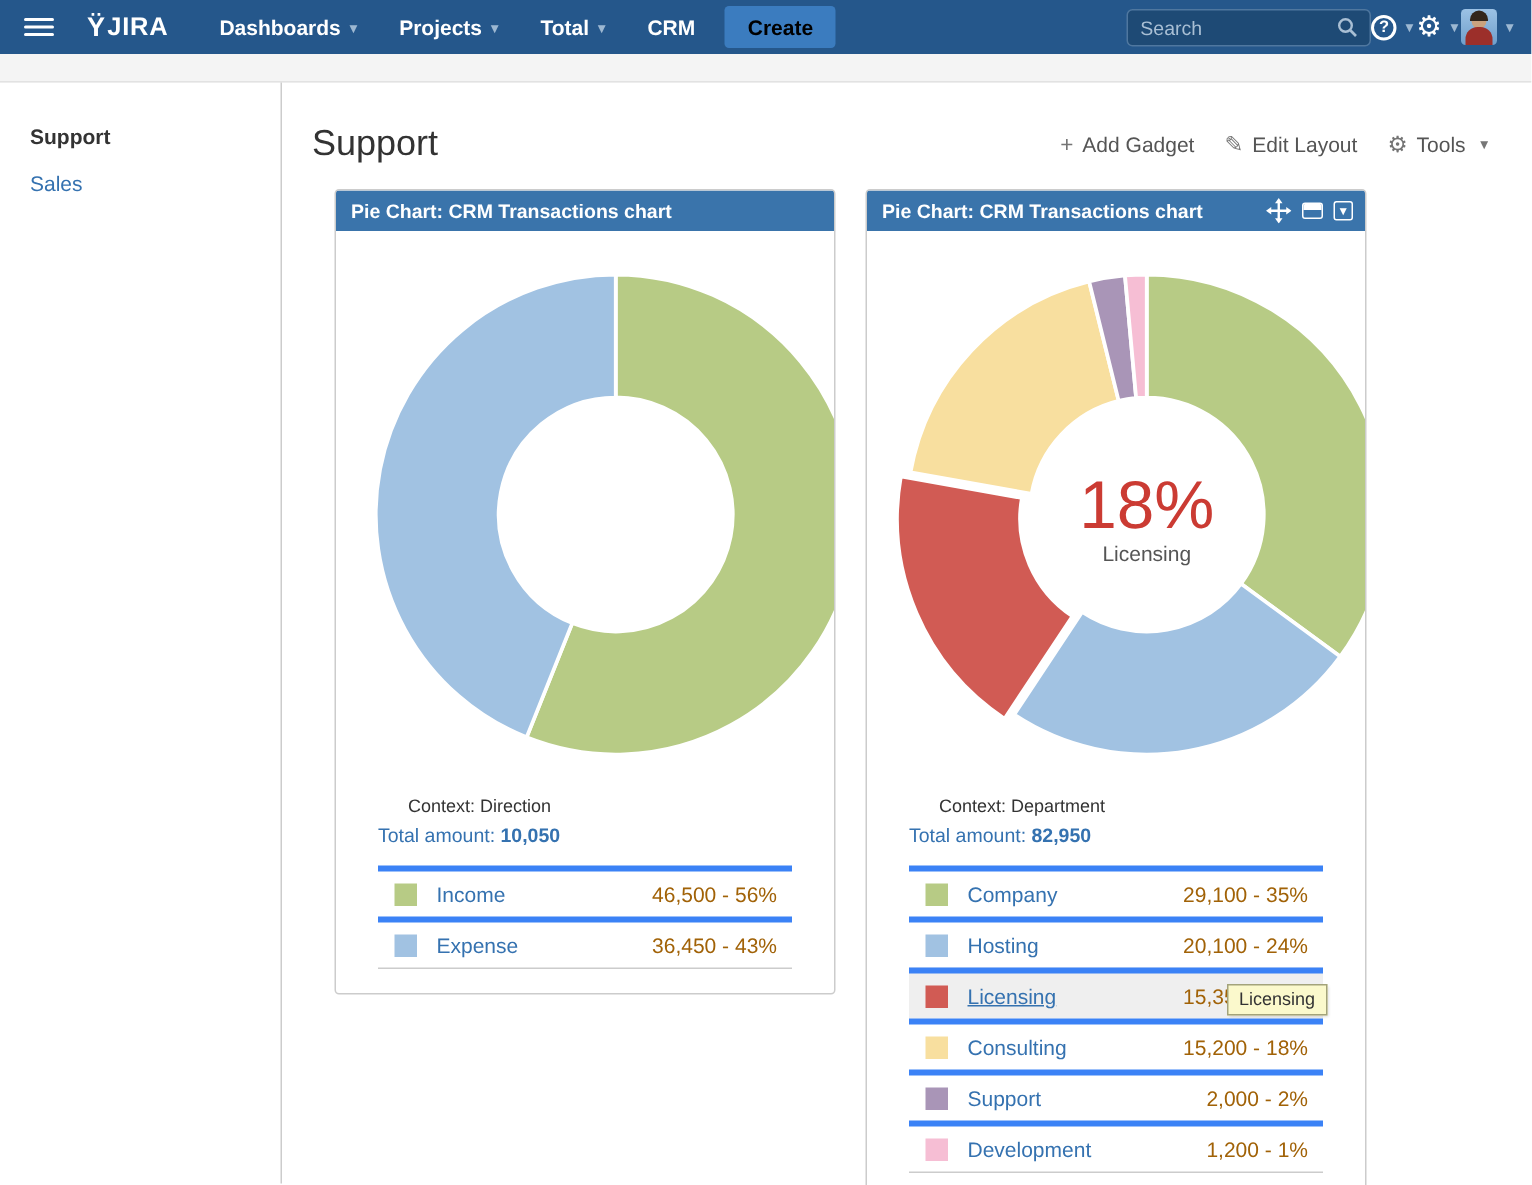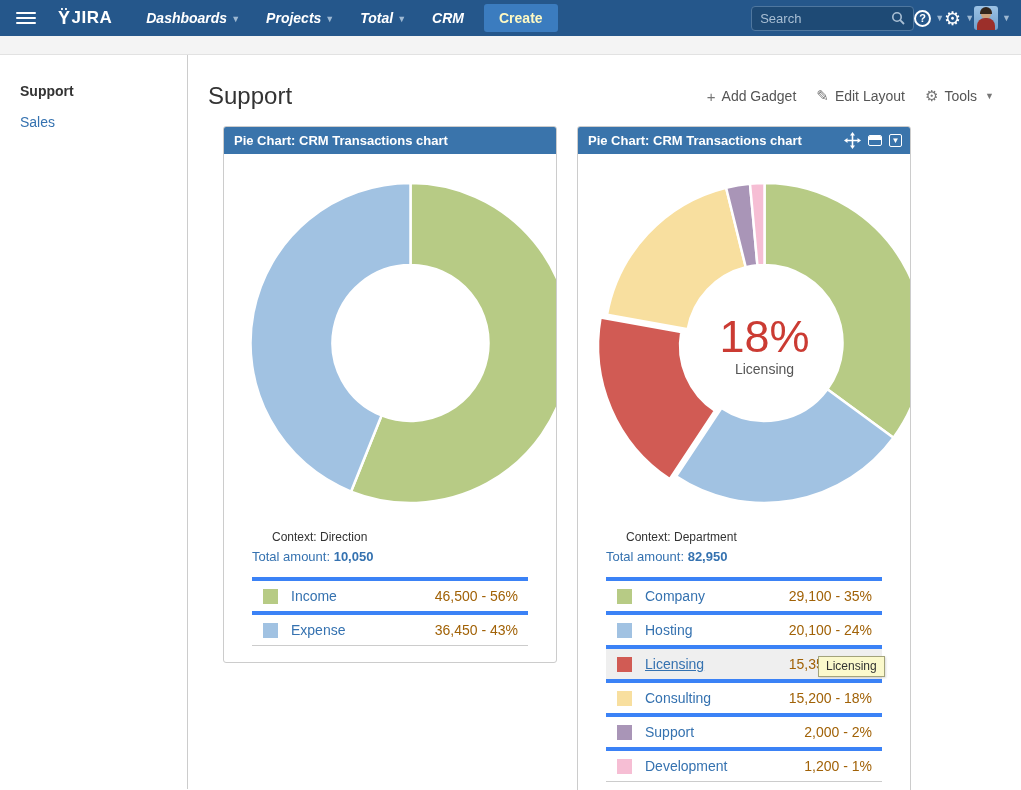--- a/index.html
+++ b/index.html
@@ -6,23 +6,23 @@
   html,body { width:1021px; height:790px; }
   body { font-family:"Liberation Sans", sans-serif; background:#fff; overflow:hidden; position:relative; }
 
   
   .navbar { height:36px; background:#25578b; display:flex; align-items:center; padding:0 10px 0 16px; color:#fff; }
   .hamburger { width:20px; display:flex; flex-direction:column; gap:3px; margin-right:22px; cursor:pointer; }
   .hamburger i { display:block; height:2px; background:#fff; border-radius:1px; }
   .logo { display:flex; align-items:center; font-weight:bold; font-size:17px; letter-spacing:.5px; margin-right:24px; cursor:pointer; }
   .logo .mark { font-size:18px; margin-right:1px; }
   .nav-items { display:flex; align-items:center; gap:6px; }
-  .nav-item { font-size:14px; font-weight:600; color:#fff; padding:6px 10px; border-radius:3px; cursor:pointer; white-space:nowrap;font-style:italic; }
+  .nav-item { font-size:14px; font-weight:600; color:#fff; padding:6px 10px; border-radius:3px; cursor:pointer; white-space:nowrap; }
   .caret { font-size:9px; color:#9db8d2; margin-left:4px; vertical-align:1px; }
-  .create-btn { background:#3b7cbf; color:#fef9c3; border:none; border-radius:3px; font-size:14px; font-weight:600; padding:6px 15px; margin-left:10px; cursor:pointer; font-family:inherit;text-align:center; }
+  .create-btn { background:#3b7cbf; color:#000000; border:none; border-radius:3px; font-size:14px; font-weight:600; padding:6px 15px; margin-left:10px; cursor:pointer; font-family:inherit;text-align:center; }
   .nav-right { margin-left:auto; display:flex; align-items:center; }
   .search-box { display:flex; align-items:center; background:#1e4a75; border:1px solid #4f779f; border-radius:4px; height:25px; width:163px; padding:0 8px; }
   .search-box input { flex:1; background:transparent; border:none; outline:none; color:#cfe0ef; font-size:13px; font-family:inherit; width:110px; }
   .search-box input::placeholder { color:#a9bfd4; }
   .nav-icon-group { display:flex; align-items:center; cursor:pointer; }
   .help-circle { width:17px; height:17px; border:2px solid #fff; border-radius:50%; display:flex; align-items:center; justify-content:center; font-size:11px; font-weight:bold; color:#fff; }
   .gear-glyph { font-size:19px; color:#fff; line-height:1; }
   .avatar { width:24px; height:24px; border-radius:3px; background:linear-gradient(180deg,#9cc2e5,#6f9fcc); position:relative; overflow:hidden; }
   .avatar .head { position:absolute; left:7px; top:3px; width:10px; height:10px; border-radius:50%; background:#caa27e; }
   .avatar .hair { position:absolute; left:6px; top:1px; width:12px; height:7px; border-radius:6px 6px 0 0; background:#33261c; }

